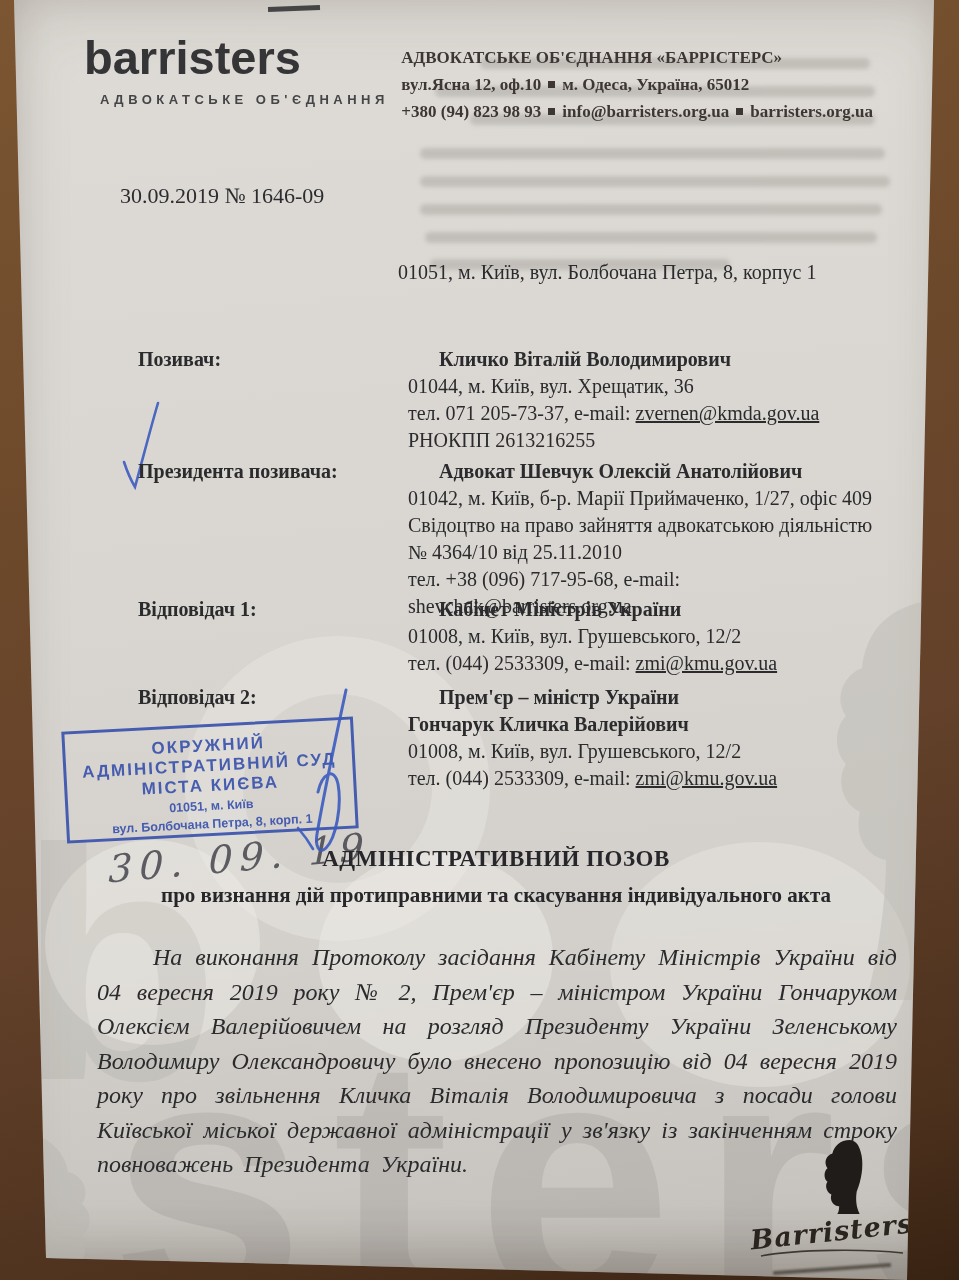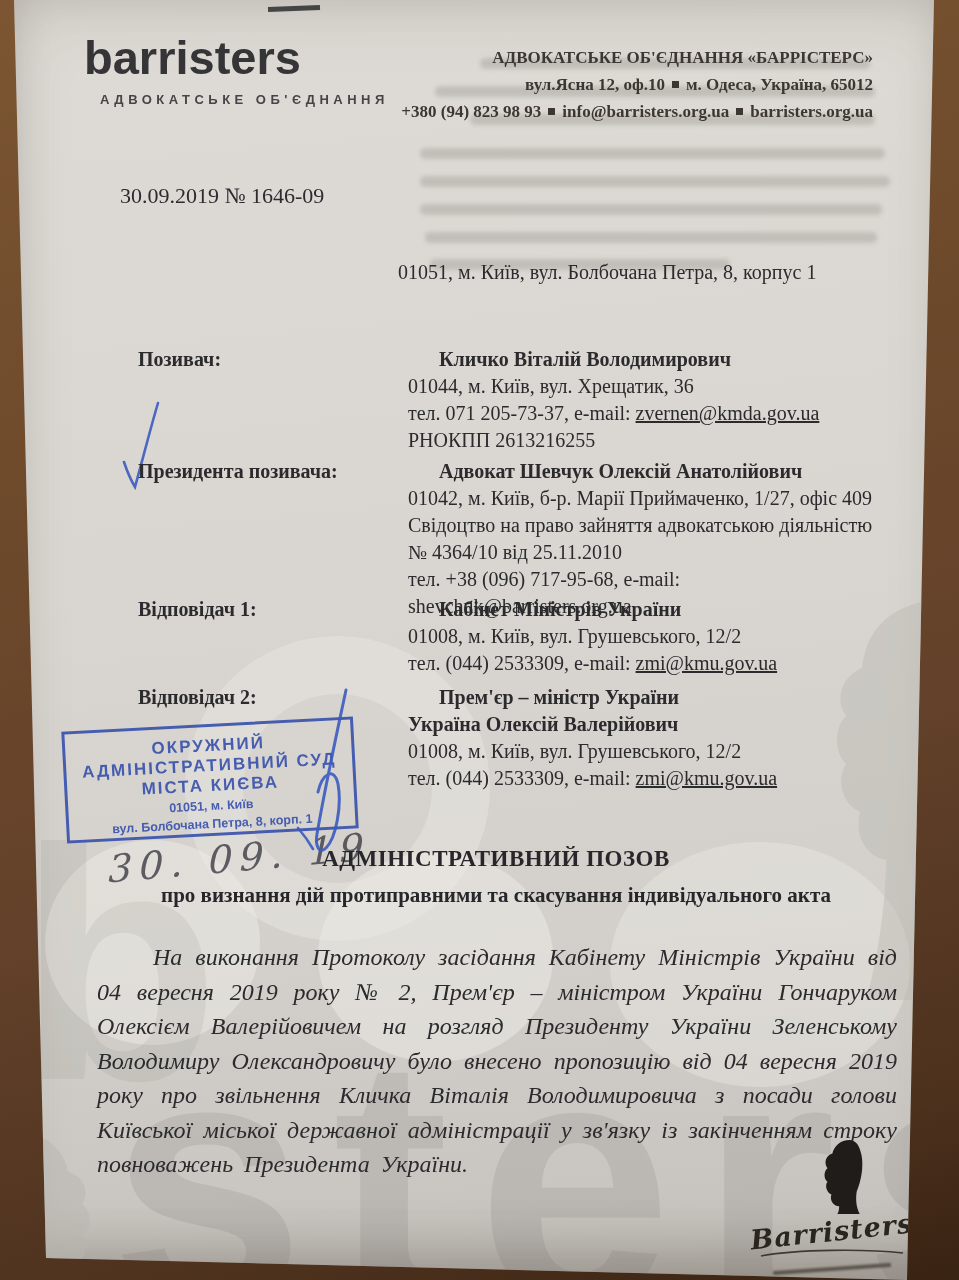--- a/index.html
+++ b/index.html
@@ -18,21 +18,21 @@
   
   .wm{position:absolute;pointer-events:none;}
   .wm-letters{font-family:"Liberation Sans",sans-serif;font-weight:bold;color:rgba(106,103,98,.15);line-height:1;}
   .wm-ellipse{border-radius:50%;background:rgba(238,235,230,.5);}
   .wm-ring{border-radius:50%;border:58px solid rgba(236,233,228,.42);}
   .bleed-bar{position:absolute;height:11px;background:#b2afa9;opacity:.62;filter:blur(2px);border-radius:5px;}
   .top-mark{position:absolute;left:268px;top:6px;width:52px;height:5px;background:#2e2e30;opacity:.85;transform:rotate(-2deg);}
   
   .logo-text{position:absolute;left:84px;top:30px;font-family:"Liberation Sans",sans-serif;font-weight:bold;font-size:47px;color:#353538;letter-spacing:0;}
   .logo-sub{position:absolute;left:100px;top:92px;font-family:"Liberation Sans",sans-serif;font-size:13px;color:#454547;letter-spacing:4.5px;font-weight:bold;}
-  .contact{position:absolute;right:86px;top:44px;text-align:right;color:#3d3632;font-weight:bold;font-size:17px;line-height:27px;}
+  .contact{position:absolute;right:86px;top:44px;text-align:left;color:#3d3632;font-weight:bold;font-size:17px;line-height:27px;}
   .sq{display:inline-block;width:7px;height:7px;background:#3d3632;margin:0 7px 2px 7px;}
   
   .ref{position:absolute;left:120px;top:183px;font-size:22px;color:#2c2c30;}
   .court{position:absolute;left:398px;top:256px;color:#2b2b2e;}
   .court .c-name{font-weight:bold;font-size:21px;}
   .court .c-addr{font-size:20px;margin-top:5px;}
   .party{position:absolute;left:138px;width:770px;color:#2b2b2e;font-size:20px;line-height:27px;}
   .party .row{display:flex;}
   .party .lbl{width:262px;min-width:262px;text-align:left;font-weight:bold;padding-right:8px;}
   .party .nm{font-weight:bold;margin-left:39px;}
@@ -154,21 +154,21 @@
     <div class="det">
       <span>тел. (044) 2533309, e-mail: </span><span class="u">zmi@kmu.gov.ua</span>
     </div>
   </div>
 
   <div class="party" style="top:684px;">
     <div class="row">
       <div class="lbl">Відповідач 2:</div>
       <div class="nm">Прем'єр – міністр України</div>
     </div>
-    <div class="det nm">Україна Олексій Валерійович</div>
+    <div class="det nm">Гончарук Кличка Валерійович</div>
     <div class="det">01008, м. Київ, вул. Грушевського, 12/2</div>
     <div class="det">
       <span>тел. (044) 2533309, e-mail: </span><span class="u">zmi@kmu.gov.ua</span>
     </div>
   </div>
 
   <div class="stamp">
     <div class="s1">ОКРУЖНИЙ</div>
     <div class="s1">АДМІНІСТРАТИВНИЙ СУД</div>
     <div class="s1">МІСТА КИЄВА</div>

